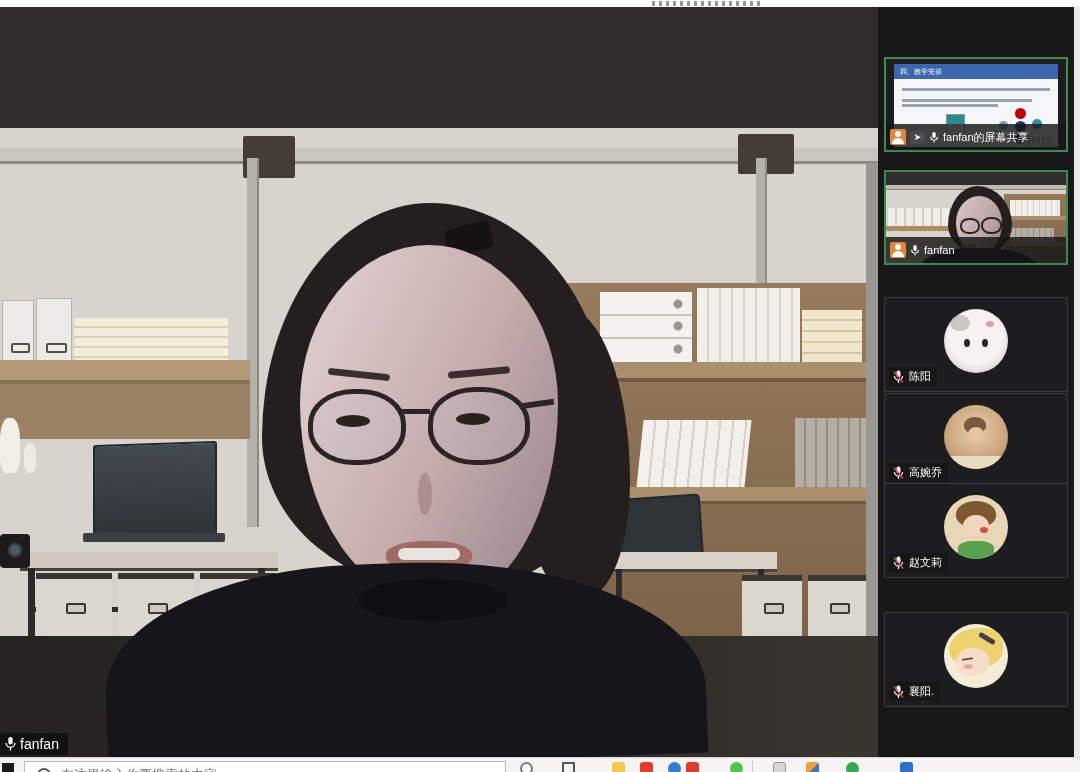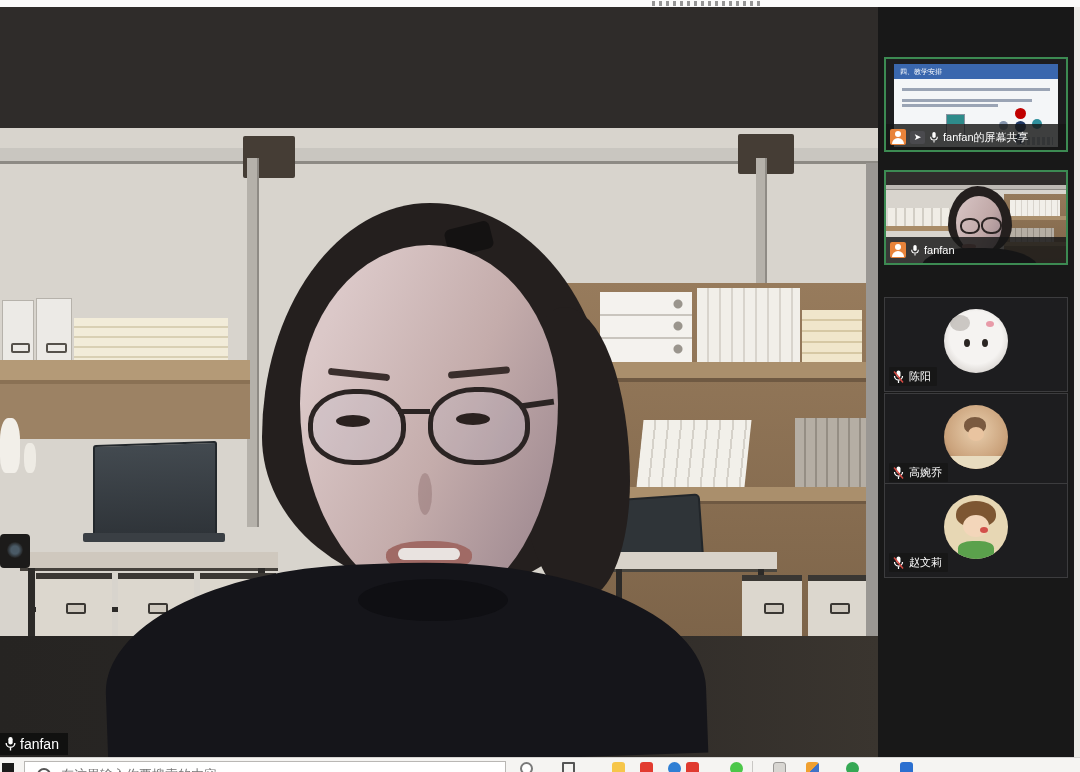--- a/index.html
+++ b/index.html
@@ -368,20 +368,38 @@
         <svg class="mic" width="13" height="14" viewBox="0 0 24 28">
           <rect x="8" y="1" width="8" height="14" rx="4" fill="#fff"></rect>
           <path d="M4 12a8 8 0 0 0 16 0" fill="none" stroke="#fff" stroke-width="2.5"></path>
           <line x1="12" y1="21" x2="12" y2="26" stroke="#fff" stroke-width="2.5"></line>
           <line x1="3" y1="3" x2="21" y2="25" stroke="#d84b44" stroke-width="3"></line>
         </svg>
         <span>赵文莉</span>
       </div>
     </div>
 
+    <div class="tile abs" style="top:605px;">
+      <div id="av-anime" class="avatar abs">
+        <div class="av-piece" style="left:5px;top:4px;width:54px;height:40px;background:#ecd36e;border-radius:60% 40% 50% 50%;"></div>
+        <div class="av-piece" style="left:34px;top:12px;width:18px;height:5px;background:#4a3c50;transform:rotate(32deg);border-radius:3px;"></div>
+        <div class="av-piece" style="left:12px;top:24px;width:34px;height:28px;background:#f6ddc9;border-radius:50%;"></div>
+        <div class="av-piece" style="left:18px;top:34px;width:11px;height:2px;background:#6a4a42;border-radius:2px;transform:rotate(-8deg);"></div>
+        <div class="av-piece" style="left:20px;top:40px;width:9px;height:5px;background:#eba8a0;border-radius:50%;"></div>
+      </div>
+      <div class="tile-label lbl-chip">
+        <svg class="mic" width="13" height="14" viewBox="0 0 24 28">
+          <rect x="8" y="1" width="8" height="14" rx="4" fill="#fff"></rect>
+          <path d="M4 12a8 8 0 0 0 16 0" fill="none" stroke="#fff" stroke-width="2.5"></path>
+          <line x1="12" y1="21" x2="12" y2="26" stroke="#fff" stroke-width="2.5"></line>
+          <line x1="3" y1="3" x2="21" y2="25" stroke="#d84b44" stroke-width="3"></line>
+        </svg>
+        <span>襄阳.</span>
+      </div>
+    </div>
 
     <div class="edge abs"></div>
   </div>
 </div>
 
 <div id="taskbar" class="abs">
   <div id="start-btn" class="abs"></div>
   <div id="search-box" class="abs">
     <div class="mag"></div>
     <input type="text" placeholder="在这里输入你要搜索的内容" style="">

